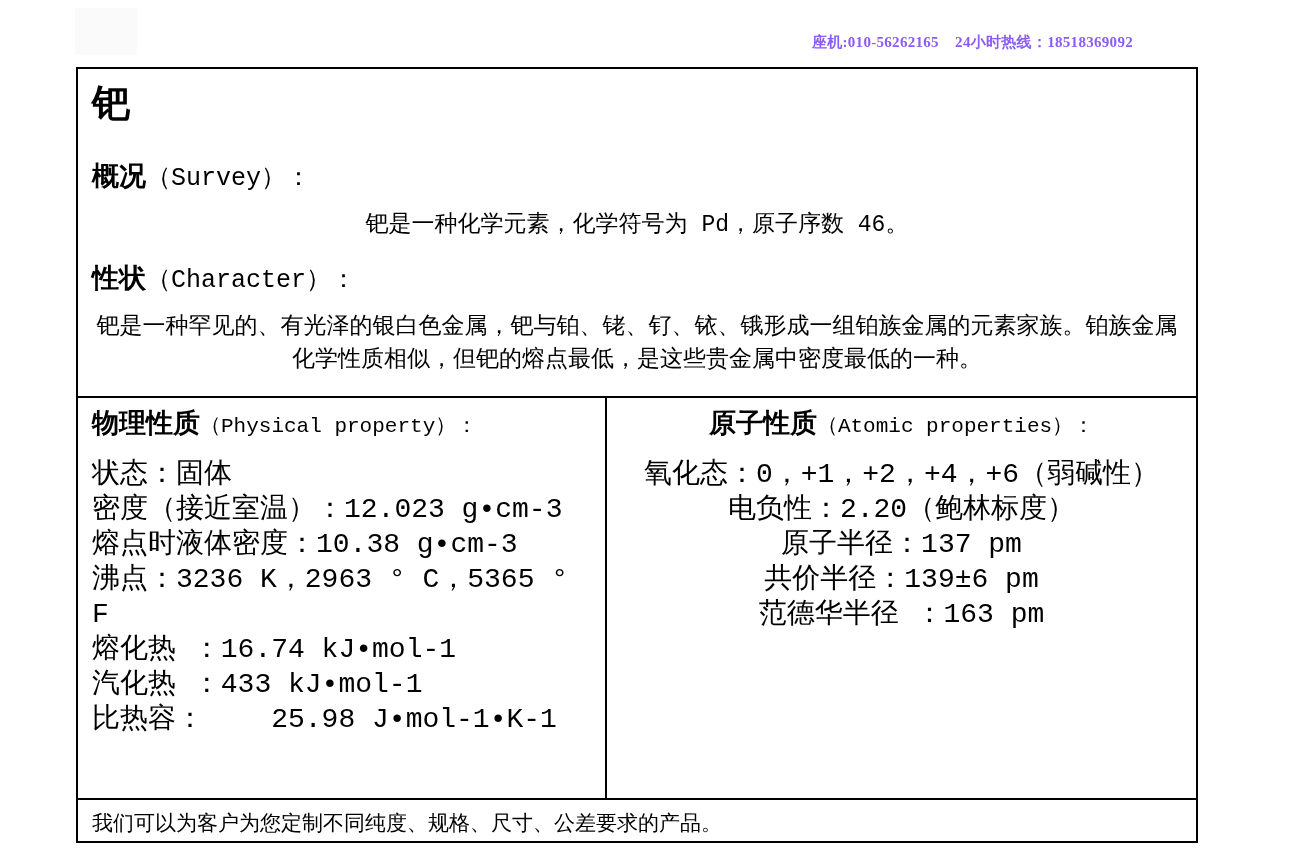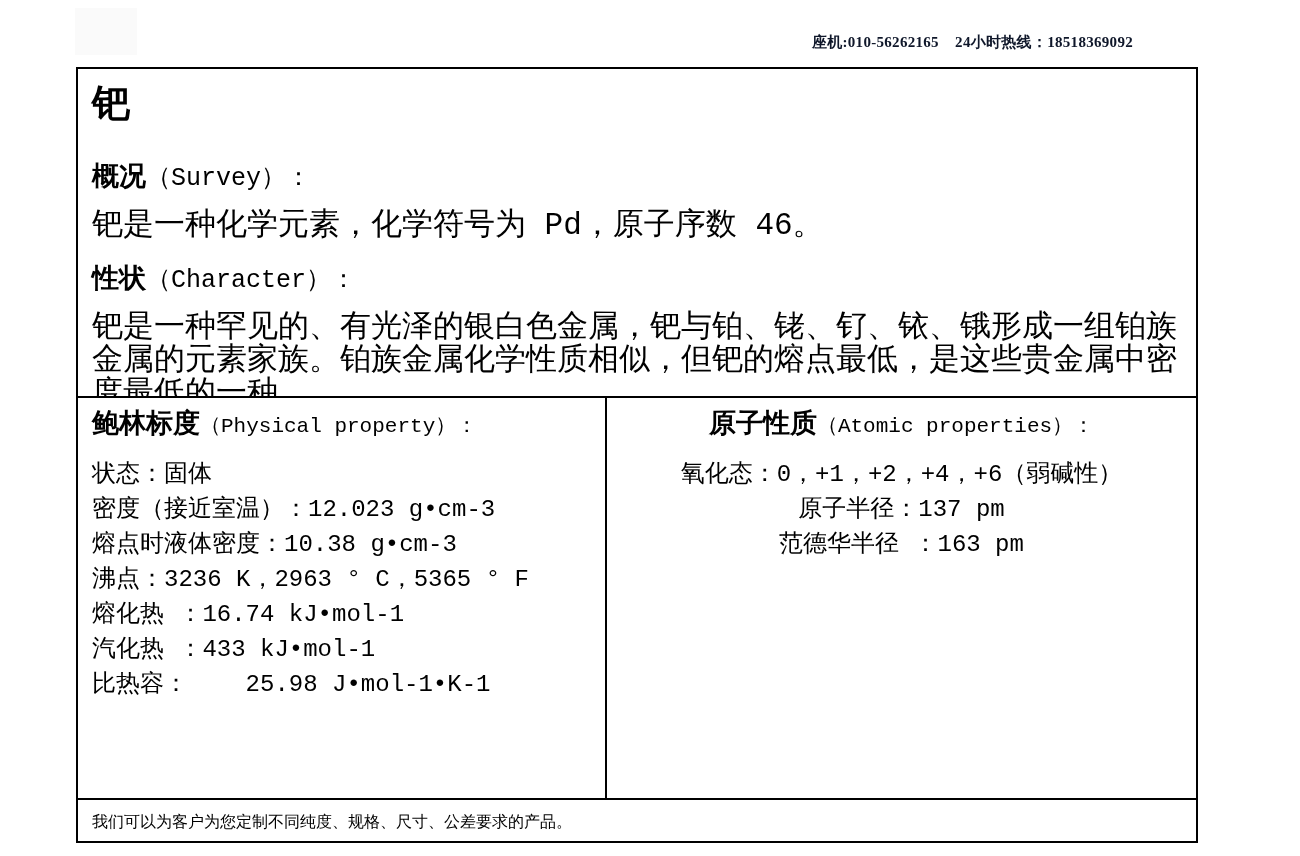--- a/index.html
+++ b/index.html
@@ -16,21 +16,21 @@
     position: absolute; left: 75px; top: 8px;
     width: 62px; height: 47px;
     background: #fafafa;
   }
 
   .contact-line {
     position: absolute; top: 33px; right: 167px;
     font-family: "Liberation Serif", "DejaVu Serif", serif;
     font-weight: bold;
     font-size: 15px;
-    color: #0f172a;
+    color: #8b5cf6;
     white-space: pre;
     letter-spacing: 0.3px;
   }
 
   .main-box {
     position: absolute; left: 76px; top: 67px;
     width: 1122px; height: 776px;
     border: 2px solid #000000;
   }
 
@@ -48,22 +48,23 @@
   .section-heading {
     margin-top: 30px;
     font-size: 27px; line-height: 34px;
     font-weight: bold;
   }
   .section-heading .en {
     font-weight: normal; font-size: 25px;
   }
   .section-body {
     margin-top: 13px;
-    font-size: 31px; line-height: 33px;
+    font-size: 23px; line-height: 33px;
     white-space: pre-wrap;
+    text-align: center;
   }
   .section-heading.second { margin-top: 21px; }
 
   .table-section {
     position: absolute; left: 0; top: 327px;
     width: 100%; height: 402px;
     border-top: 2px solid #000000;
     display: flex;
   }
   .col {
@@ -73,31 +74,31 @@
   }
   .col.left  { width: 529px; border-right: 2px solid #000000; }
   .col.right { flex: 1; text-align: center; }
   .col-heading {
     font-size: 27px; line-height: 36px;
     font-weight: bold;
   }
   .col-heading .en { font-weight: normal; font-size: 21px; }
   .prop-list { margin-top: 12px; }
   .prop-line {
-    font-size: 24px; line-height: 35px;
+    font-size: 28px; line-height: 35px;
     white-space: pre-wrap;
   }
 
   .footer-row {
     position: absolute; left: 0; top: 729px;
     width: 100%; height: 47px;
     border-top: 2px solid #000000;
     display: flex; align-items: center;
     padding: 16px 14px;
-    font-size: 16px;
+    font-size: 21px;
     white-space: pre-wrap;
   }
 </style>
 </head>
 <body>
 
 <div class="page">
 
   <div class="logo-placeholder"></div>
 
@@ -111,37 +112,39 @@
       <div class="section-heading"><span>概况</span><span class="en">（Survey）：</span></div>
       <div class="section-body">钯是一种化学元素，化学符号为 Pd，原子序数 46。</div>
 
       <div class="section-heading second"><span>性状</span><span class="en">（Character）：</span></div>
       <div class="section-body">钯是一种罕见的、有光泽的银白色金属，钯与铂、铑、钌、铱、锇形成一组铂族金属的元素家族。铂族金属化学性质相似，但钯的熔点最低，是这些贵金属中密度最低的一种。</div>
     </div>
 
     <div class="table-section">
 
       <div class="col left">
-        <div class="col-heading"><span>鲍林标度</span><span class="en">（Physical property）：</span></div>
+        <div class="col-heading"><span>物理性质</span><span class="en">（Physical property）：</span></div>
         <div class="prop-list">
             <div class="prop-line">状态：固体</div>
             <div class="prop-line">密度（接近室温）：12.023 g•cm-3</div>
             <div class="prop-line">熔点时液体密度：10.38 g•cm-3</div>
             <div class="prop-line">沸点：3236 K，2963 ° C，5365 ° F</div>
             <div class="prop-line">熔化热 ：16.74 kJ•mol-1</div>
             <div class="prop-line">汽化热 ：433 kJ•mol-1</div>
             <div class="prop-line">比热容：    25.98 J•mol-1•K-1</div>
           </div>
       </div>
 
       <div class="col right">
         <div class="col-heading"><span>原子性质</span><span class="en">（Atomic properties）：</span></div>
         <div class="prop-list">
             <div class="prop-line">氧化态：0，+1，+2，+4，+6（弱碱性）</div>
+            <div class="prop-line">电负性：2.20（鲍林标度）</div>
             <div class="prop-line">原子半径：137 pm</div>
+            <div class="prop-line">共价半径：139±6 pm</div>
             <div class="prop-line">范德华半径 ：163 pm</div>
           </div>
       </div>
 
     </div>
 
     <div class="footer-row">我们可以为客户为您定制不同纯度、规格、尺寸、公差要求的产品。</div>
 
   </div>
 

